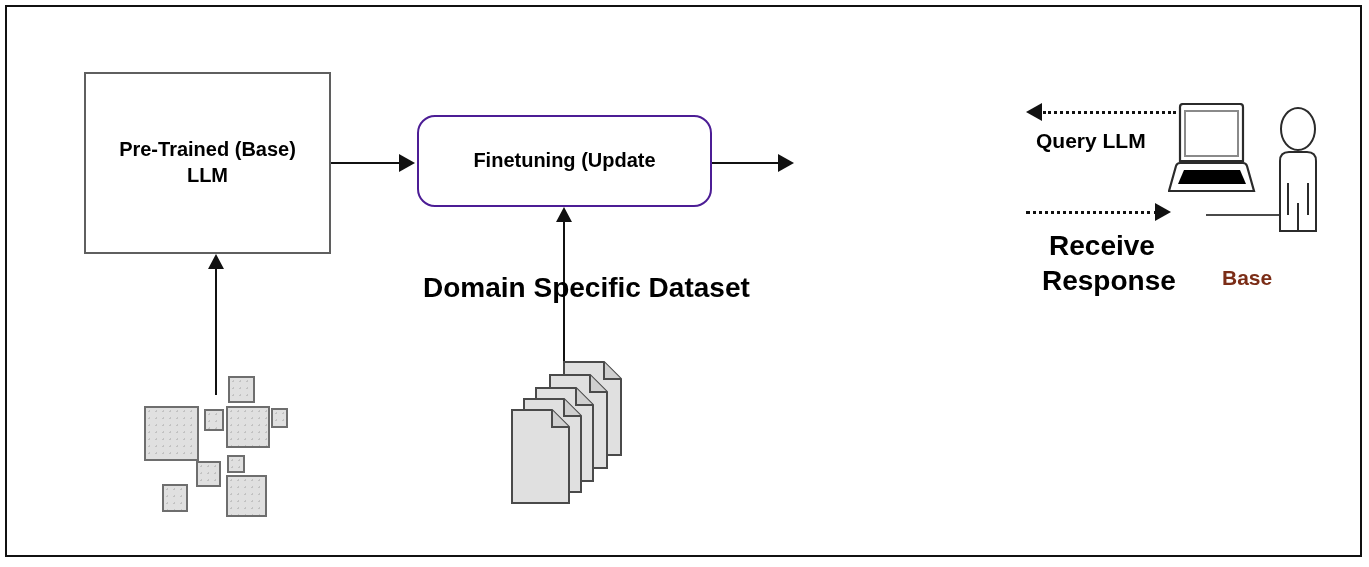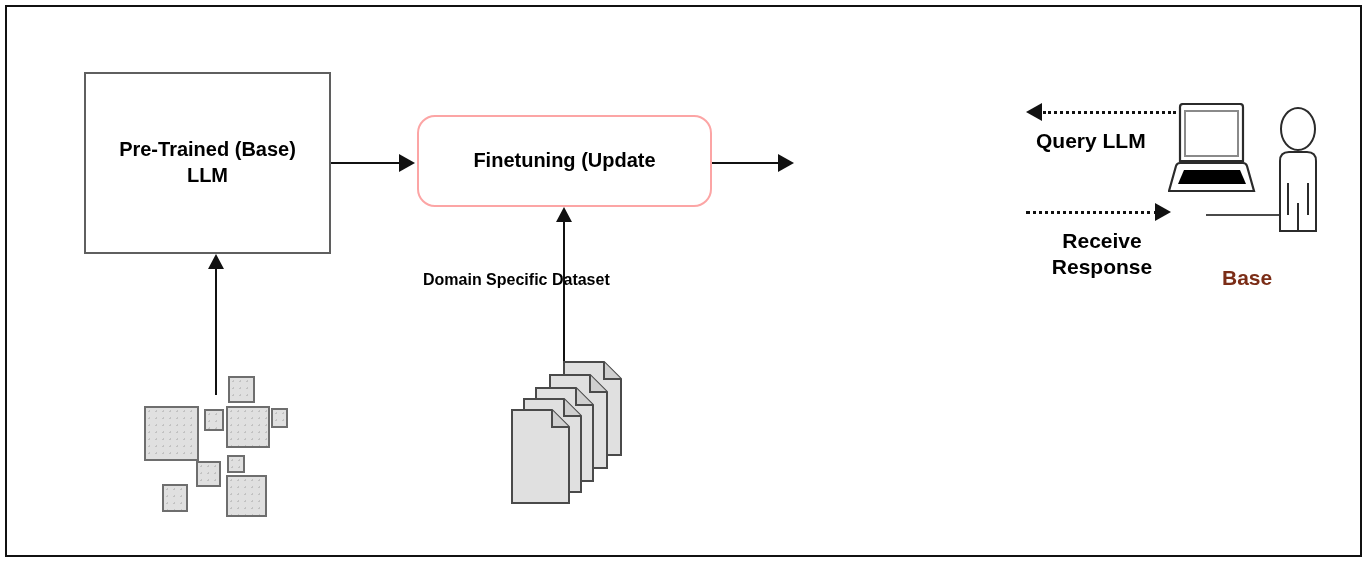--- a/index.html
+++ b/index.html
@@ -17,21 +17,21 @@
   }
 
   
   .node{
     position:absolute;box-sizing:border-box;
     display:flex;align-items:center;justify-content:center;
     text-align:center;background:#fff;
     font-weight:bold;color:#000;line-height:1.28;
   }
   .node-rect{border:2px solid #5f5f5f;}
-  .node-round{border:2px solid #fca5a5;border-radius:18px;}
+  .node-round{border:2px solid #4c1d95;border-radius:18px;}
 
   #box-base      {left:84px;  top:72px;  width:247px; height:182px; font-size:20px;align-items:center;}
   #box-finetune  {left:417px; top:115px; width:295px; height:92px;  font-size:20px;}
   #box-finetuned {left:796px; top:72px;  width:228px; height:182px; font-size:20px;}
 
   
   .ln{position:absolute;background:#111;}
   .h-line{height:2px;}
   .v-line{width:2px;}
 
@@ -56,23 +56,23 @@
     position:absolute;height:0;
     border-top:3px dotted #111;
   }
 
   
   .label{
     position:absolute;font-weight:bold;color:#000;
     white-space:pre;line-height:1.25;background:transparent;
   }
   #lbl-trained       {left:24px;  top:316px; font-size:21px;}
-  #lbl-domain        {left:423px; top:270px; font-size:16px;}
+  #lbl-domain        {left:423px; top:270px; font-size:28px;}
   #lbl-query         {left:1036px;top:128px; font-size:21px;}
-  #lbl-receive       {left:1042px;top:228px; font-size:21px;text-align:center;width:120px;}
+  #lbl-receive       {left:1042px;top:228px; font-size:28px;text-align:center;width:120px;}
   #lbl-user          {left:1222px;top:265px; font-size:21px;color:#7b2d17;}
 
   
   .sq{
     position:absolute;box-sizing:border-box;
     background:#e0e0e0;border:2px solid #6e6e6e;
     background-image:radial-gradient(#c2c2c2 1px, transparent 1px);
     background-size:7px 7px;
   }
 

